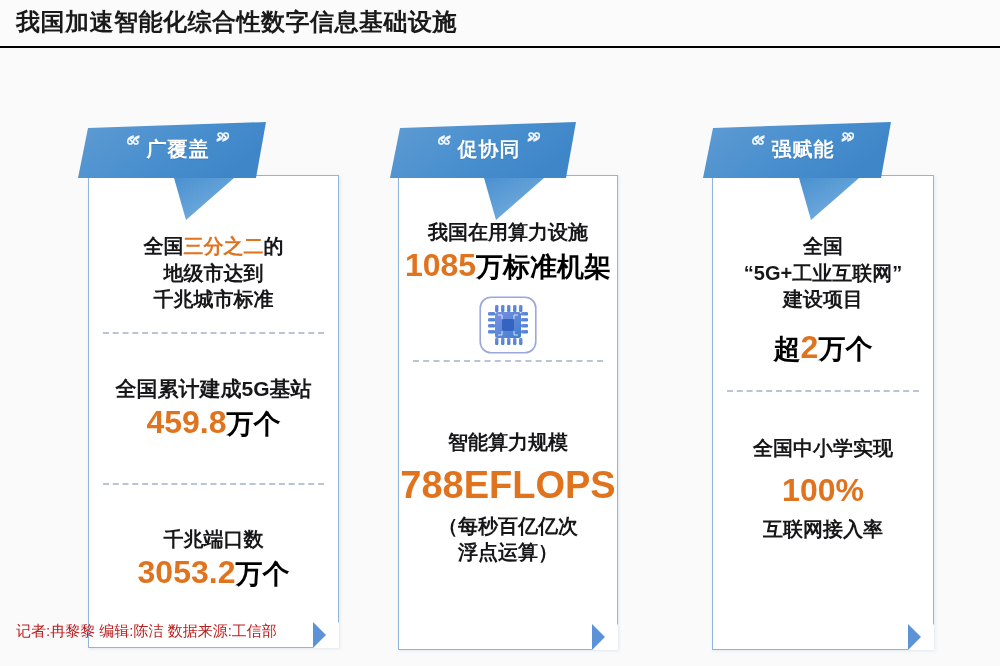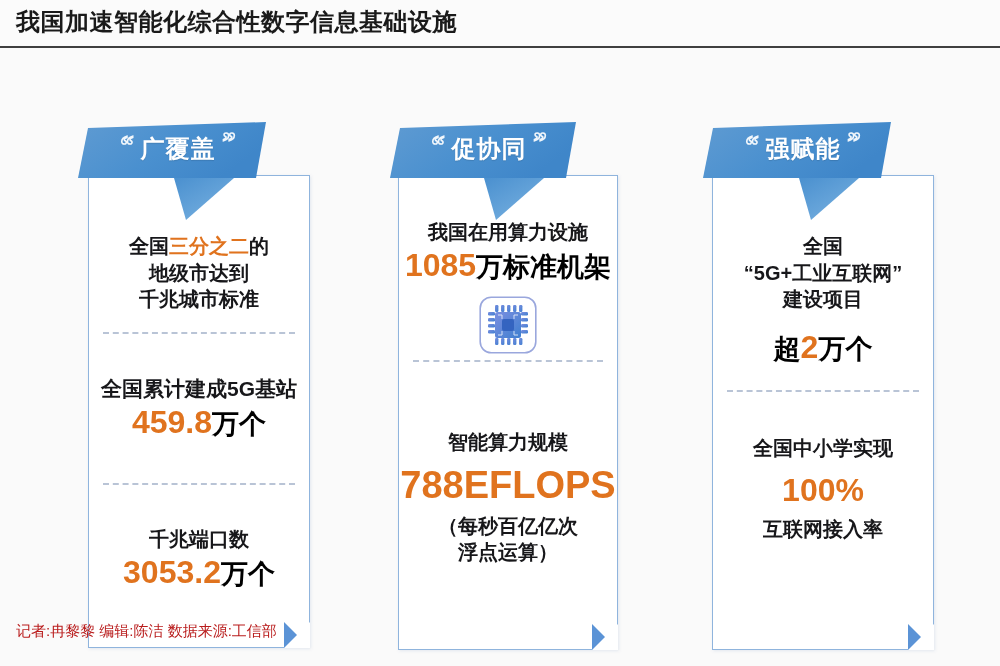--- a/index.html
+++ b/index.html
@@ -12,21 +12,21 @@
     overflow: hidden;
     position: relative;
   }
 
   
   #header {
     position: absolute;
     left: 0; top: 0;
     width: 1000px; height: 48px;
     background: #fbfbfb;
-    border-bottom: 2px solid #404040;
+    border-bottom: 2px solid #000000;
   }
   #page-title {
     position: absolute;
     left: 16px; top: 6px;
     font-size: 24px;
     font-weight: bold;
     color: #1a1a1a;
     letter-spacing: 0.5px;
     white-space: nowrap;
   }
@@ -37,21 +37,21 @@
     left: 0; top: 120px;
     width: 1000px; height: 430px;
   }
 
   .card {
     position: absolute;
     background: #ffffff;
     border: 1.5px solid #8fb4dd;
     box-shadow: 1px 1px 3px rgba(120,150,190,0.18);
   }
-  .card.c1 { left: 88px;  top: 55px;  width: 222px; height: 473px; text-decoration: underline; }
+  .card.c1 { left: 88px;  top: 55px;  width: 251px; height: 473px; text-decoration: underline; }
   .card.c2 { left: 398px; top: 55px;  width: 220px; height: 475px; }
   .card.c3 { left: 712px; top: 55px;  width: 222px; height: 475px; }
 
   
   .fold {
     position: absolute;
     right: -1px; bottom: -1px;
     width: 0; height: 0;
     border-left: 26px solid transparent;
     border-bottom: 26px solid #ffffff;
@@ -85,21 +85,21 @@
     height: 58px;
     display: flex;
     align-items: center;
     justify-content: center;
     gap: 7px;
     color: #ffffff;
     font-weight: bold;
     pointer-events: none;
   }
   .ribbon-label .txt {
-    font-size: 24px;
+    font-size: 20px;
     letter-spacing: 1px;
     text-shadow: 0 1px 1px rgba(0,0,0,0.12);
   }
   .quote {
     font-size: 26px;
     font-weight: bold;
     line-height: 0.7;
     color: transparent;
     -webkit-text-stroke: 1.6px rgba(255,255,255,0.92);
     font-family: "Liberation Serif", "DejaVu Serif", serif;

